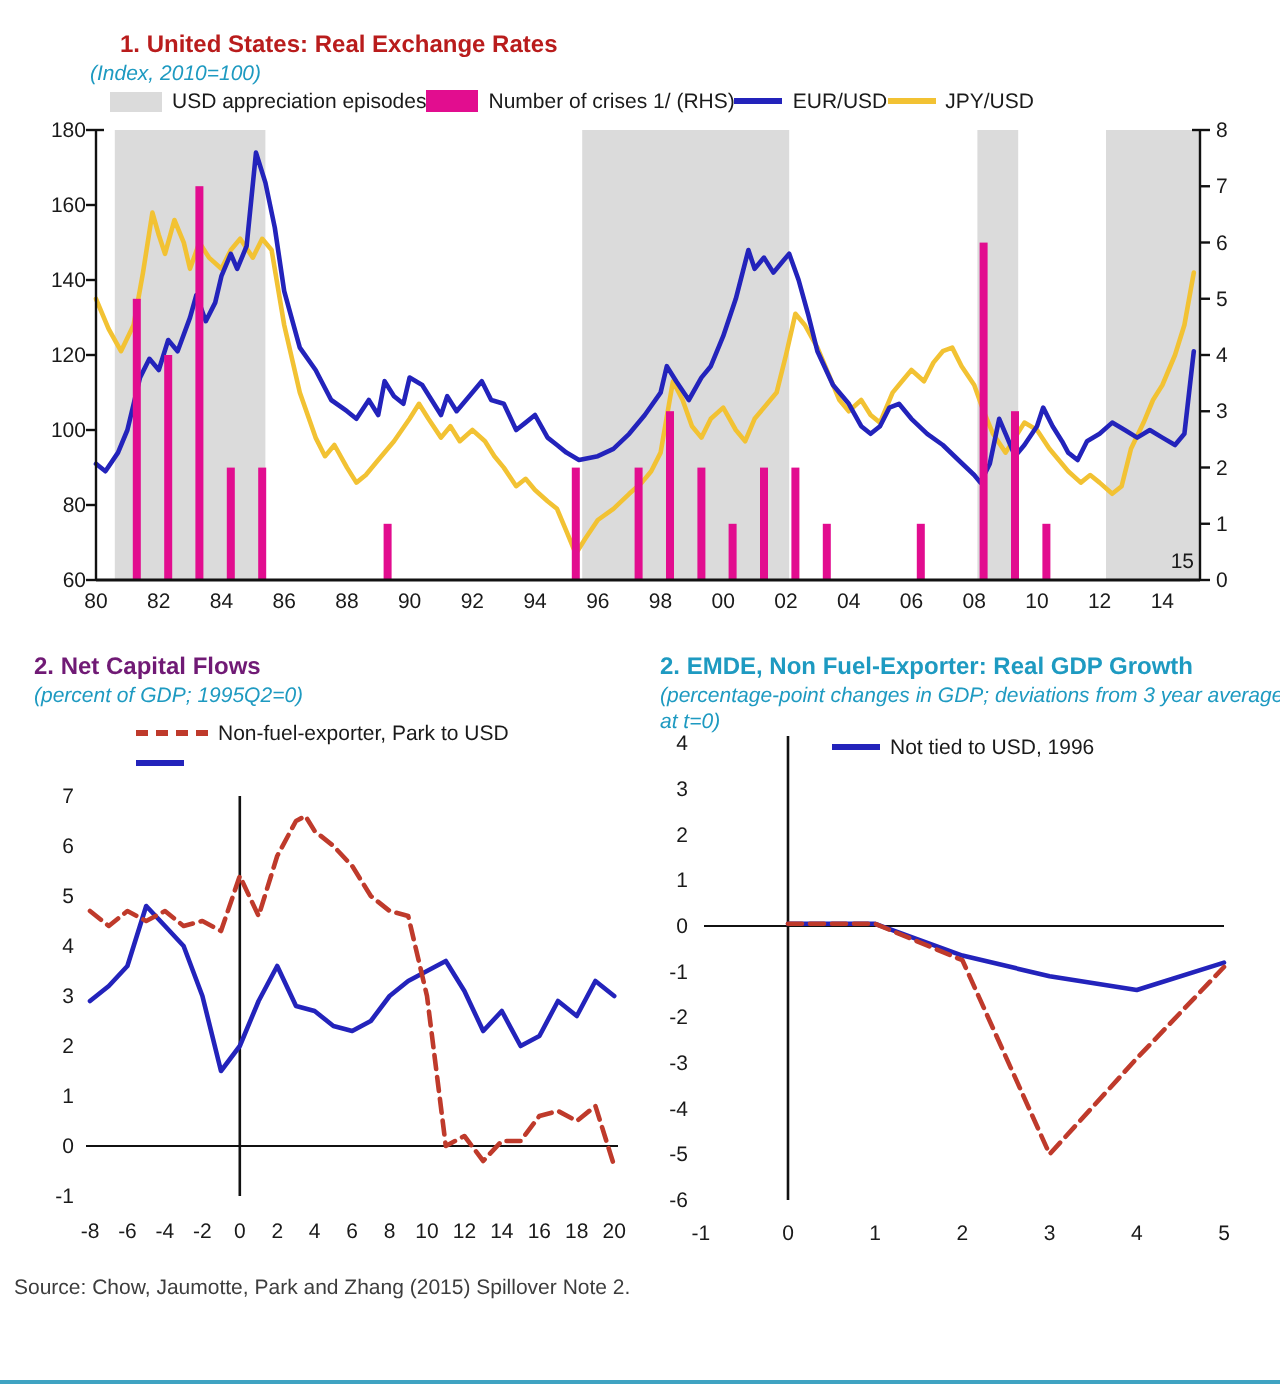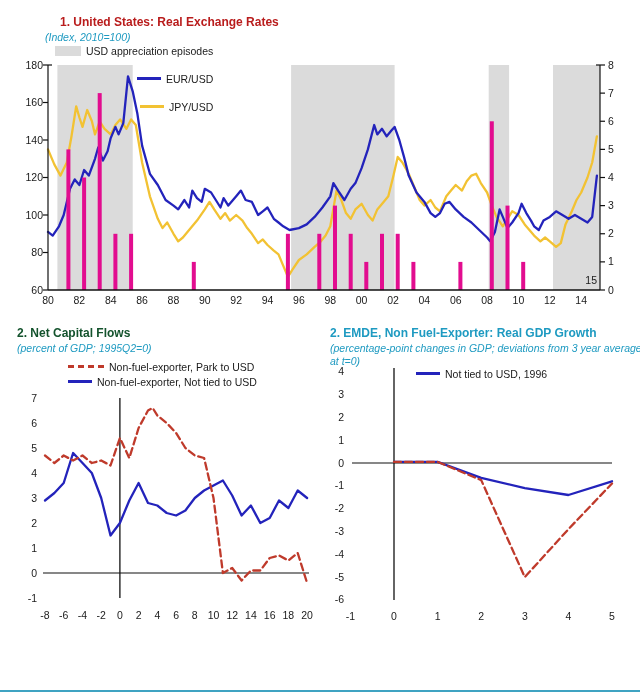--- a/index.html
+++ b/index.html
@@ -2,21 +2,21 @@
 <html><head>
 <meta charset="utf-8">
 <style>
   html,body{margin:0;padding:0;background:#ffffff;}
   body{width:640px;height:698px;position:relative;overflow:hidden;
        font-family:"Liberation Sans",sans-serif;-webkit-font-smoothing:antialiased;}
   .abs{position:absolute;}
   .ptitle{font-size:12px;font-weight:bold;color:#1e9ac1;white-space:nowrap;z-index:3;}
   .psub{font-size:10.5px;font-style:italic;color:#2a9fc4;z-index:3;line-height:13px;}
   .legend{display:flex;z-index:3;}
-  .legend.h{flex-direction:column;align-items:flex-end;gap:13px;}
+  .legend.h{align-items:flex-end;}
   .legend.v{flex-direction:column;}
   .l-item{display:flex;align-items:center;gap:5px;font-size:10.5px;color:#1a1a1a;height:15px;white-space:nowrap;}
   .sw{display:inline-block;flex:none;}
   .sw-band{width:26px;height:10px;}
   .sw-bar{width:26px;height:11px;}
   .sw-line{width:24px;height:0;border-top:3px solid;}
   .sw-dash{width:36px;height:0;border-top:3px dashed;}
   #charts{position:absolute;left:0;top:0;z-index:1;}
   #charts text{font-family:"Liberation Sans",sans-serif;font-size:10.5px;fill:#1a1a1a;}
   #footer{font-size:10.5px;color:#3d3d3d;line-height:15.5px;z-index:3;}
@@ -159,47 +159,51 @@
   </svg>
 
 <div class="abs ptitle" style="left: 60px; top: 15px; color: #b91c1c;">1. United States: Real Exchange Rates</div>
 <div class="abs psub" style="left: 45px; top: 31px; color: rgb(30, 154, 193); text-align: center;">(Index, 2010=100)</div>
 <div class="abs legend h" id="legend-1" style="left:55px;top:43px">
     <span class="l-item">
       <span class="sw sw-band" style="background: rgb(219, 219, 219);"></span>
       <span>USD appreciation episodes</span>
     </span>
     <span class="l-item">
+      <span class="sw sw-bar" style="background: rgb(226, 13, 143);"></span>
+      <span>Number of crises 1/ (RHS)</span>
+    </span>
+    <span class="l-item">
       <span class="sw sw-line" style="border-top-color: rgb(35, 35, 187);"></span>
       <span>EUR/USD</span>
     </span>
     <span class="l-item">
       <span class="sw sw-line" style="border-top-color: rgb(242, 194, 51);"></span>
       <span>JPY/USD</span>
     </span>
   </div>
 
-<div class="abs ptitle" style="left: 17px; top: 326px; color: #14532d;">2. Net Capital Flows</div>
+<div class="abs ptitle" style="left: 17px; top: 326px; color: #701a75;">2. Net Capital Flows</div>
 <div class="abs psub" style="left: 17px; top: 342px; color: rgb(30, 154, 193);">(percent of GDP; 1995Q2=0)</div>
 <div class="abs legend v" id="legend-2" style="left:68px;top:359px">
     <span class="l-item">
       <span class="sw sw-dash" style="border-top-color: rgb(191, 58, 43);"></span>
       <span>Non-fuel-exporter, Park to USD</span>
     </span>
     <span class="l-item">
       <span class="sw sw-line" style="border-top-color: rgb(35, 35, 187);"></span>
-      <span>Non-fuel-exporter, Not tied to USD</span>
     </span>
   </div>
 
 <div class="abs ptitle" style="left: 330px; top: 326px; color: rgb(30, 154, 193);">2. EMDE, Non Fuel-Exporter: Real GDP Growth</div>
 <div class="abs psub" style="left: 330px; top: 342px; width: 314px; color: rgb(30, 154, 193);">(percentage-point changes in GDP; deviations from 3 year average at t=0)</div>
 <div class="abs legend v" id="legend-3" style="left:416px;top:366px">
     <span class="l-item">
       <span class="sw sw-line" style="border-top-color: rgb(35, 35, 187);"></span>
       <span>Not tied to USD, 1996</span>
     </span>
   </div>
 
 <div class="abs" id="footer" style="left: 7px; top: 637px; width: 628px; color: rgb(61, 61, 61);">
+  <div>Source: Chow, Jaumotte, Park and Zhang (2015) Spillover Note 2.</div>
 </div>
 
 <div class="abs" id="bottom-rule" style="left: 0px; top: 690px; width: 640px; background: rgb(63, 163, 194);"></div>
 
 </body></html>

